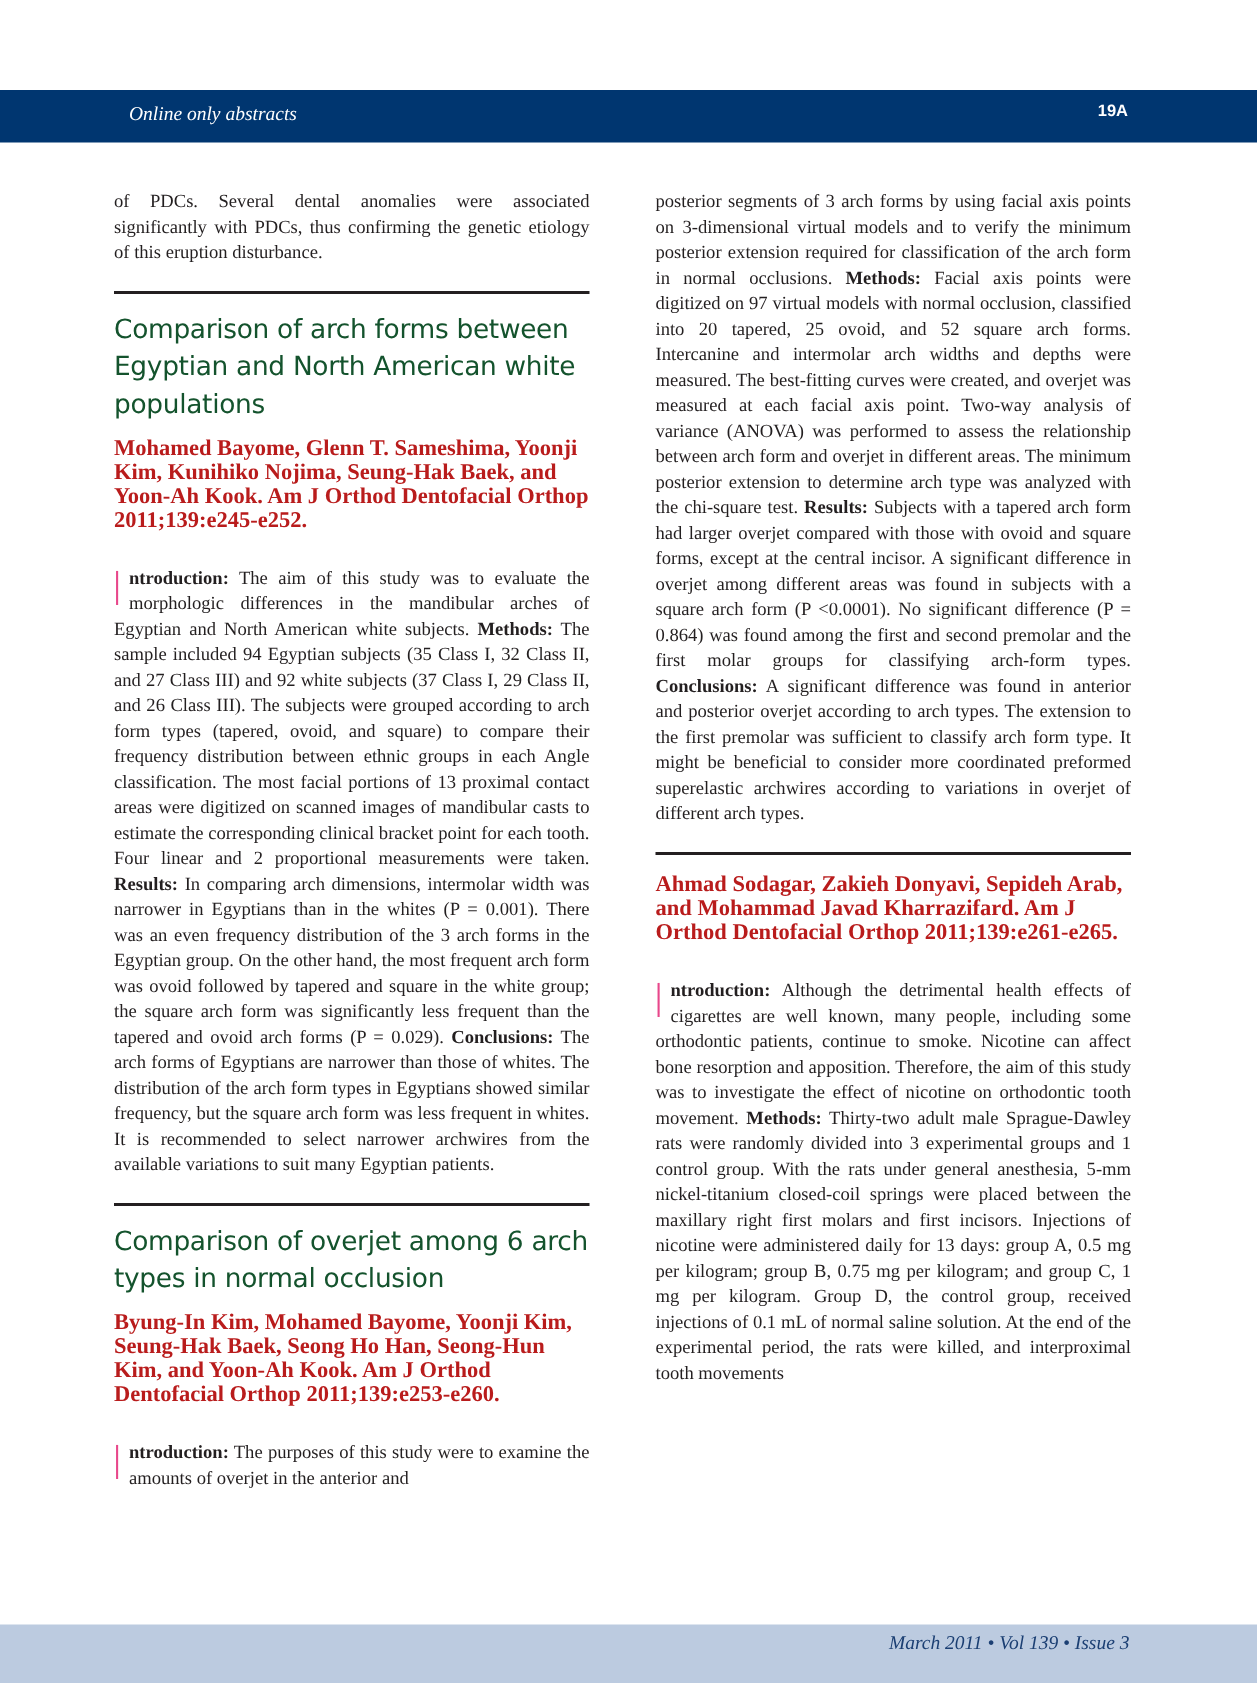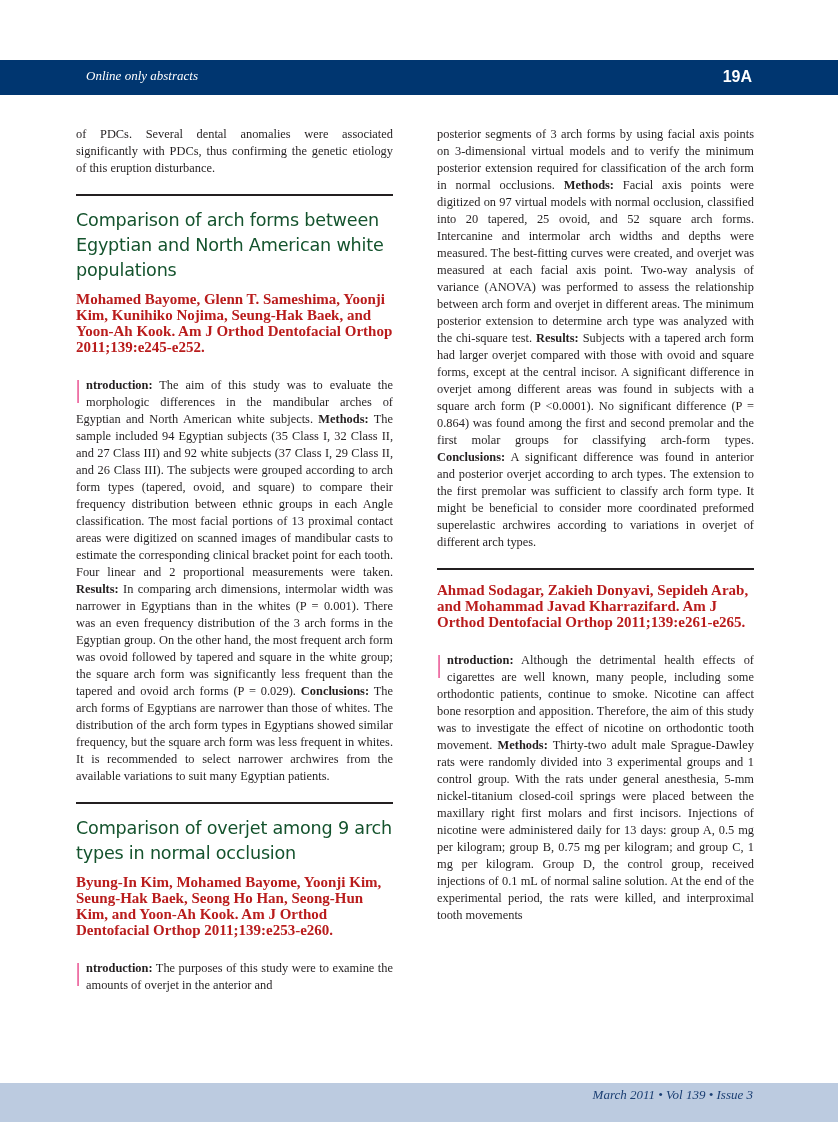--- a/index.html
+++ b/index.html
@@ -9,21 +9,21 @@
     font-family: "Liberation Serif", "DejaVu Serif", serif;
   }
   .header-bar {
     position: absolute; left: 0; top: 60px; width: 838px; height: 35px;
     background: #003670; color: #ffffff;
   }
   .header-title {
     position: absolute; left: 86px; top: 8px; font-style: italic; font-size: 13px;
   }
   .header-page {
-    position: absolute; right: 86px; top: 8px; font-weight: bold; font-size: 16px;
+    position: absolute; right: 86px; top: 8px; font-weight: bold; font-size: 11px;
     font-family: "Liberation Sans", "DejaVu Sans", sans-serif;
   }
   .col { position: absolute; top: 126px; width: 317px; }
   .col-left { left: 76px; }
   .col-right { left: 437px; }
   .para {
     font-size: 12.4px; line-height: 17px; text-align: justify; margin: 0;
     hyphens: auto;
   }
   .para b { font-weight: bold; }
@@ -60,21 +60,21 @@
 
 <div class="col col-left">
   <p class="para">of PDCs. Several dental anomalies were associated significantly with PDCs, thus confirming the genetic etiology of this eruption disturbance.</p>
   <div class="rule"></div>
 
   <h2 class="art-title">Comparison of arch forms between Egyptian and North American white populations</h2>
   <div class="authors">Mohamed Bayome, Glenn T. Sameshima, Yoonji Kim, Kunihiko Nojima, Seung-Hak Baek, and Yoon-Ah Kook. Am J Orthod Dentofacial Orthop 2011;139:e245-e252.</div>
   <p class="para"><span class="dropcap">I</span><b>ntroduction:</b><span> The aim of this study was to evaluate the morphologic differences in the mandibular arches of Egyptian and North American white subjects. </span><b>Methods:</b><span> The sample included 94 Egyptian subjects (35 Class I, 32 Class II, and 27 Class III) and 92 white subjects (37 Class I, 29 Class II, and 26 Class III). The subjects were grouped according to arch form types (tapered, ovoid, and square) to compare their frequency distribution between ethnic groups in each Angle classification. The most facial portions of 13 proximal contact areas were digitized on scanned images of mandibular casts to estimate the corresponding clinical bracket point for each tooth. Four linear and 2 proportional measurements were taken. </span><b>Results:</b><span> In comparing arch dimensions, intermolar width was narrower in Egyptians than in the whites (P = 0.001). There was an even frequency distribution of the 3 arch forms in the Egyptian group. On the other hand, the most frequent arch form was ovoid followed by tapered and square in the white group; the square arch form was significantly less frequent than the tapered and ovoid arch forms (P = 0.029). </span><b>Conclusions:</b><span> The arch forms of Egyptians are narrower than those of whites. The distribution of the arch form types in Egyptians showed similar frequency, but the square arch form was less frequent in whites. It is recommended to select narrower archwires from the available variations to suit many Egyptian patients.</span></p>
   <div class="rule"></div>
 
-  <h2 class="art-title">Comparison of overjet among 9 arch types in normal occlusion</h2>
+  <h2 class="art-title">Comparison of overjet among 6 arch types in normal occlusion</h2>
   <div class="authors">Byung-In Kim, Mohamed Bayome, Yoonji Kim, Seung-Hak Baek, Seong Ho Han, Seong-Hun Kim, and Yoon-Ah Kook. Am J Orthod Dentofacial Orthop 2011;139:e253-e260.</div>
   <p class="para"><span class="dropcap">I</span><b>ntroduction:</b><span> The purposes of this study were to examine the amounts of overjet in the anterior and</span></p>
 </div>
 
 <div class="col col-right">
   <p class="para"><span>posterior segments of 3 arch forms by using facial axis points on 3-dimensional virtual models and to verify the minimum posterior extension required for classification of the arch form in normal occlusions. </span><b>Methods:</b><span> Facial axis points were digitized on 97 virtual models with normal occlusion, classified into 20 tapered, 25 ovoid, and 52 square arch forms. Intercanine and intermolar arch widths and depths were measured. The best-fitting curves were created, and overjet was measured at each facial axis point. Two-way analysis of variance (ANOVA) was performed to assess the relationship between arch form and overjet in different areas. The minimum posterior extension to determine arch type was analyzed with the chi-square test. </span><b>Results:</b><span> Subjects with a tapered arch form had larger overjet compared with those with ovoid and square forms, except at the central incisor. A significant difference in overjet among different areas was found in subjects with a square arch form (P &lt;0.0001). No significant difference (P = 0.864) was found among the first and second premolar and the first molar groups for classifying arch-form types. </span><b>Conclusions:</b><span> A significant difference was found in anterior and posterior overjet according to arch types. The extension to the first premolar was sufficient to classify arch form type. It might be beneficial to consider more coordinated preformed superelastic archwires according to variations in overjet of different arch types.</span></p>
   <div class="rule"></div>
 
   <div class="authors">Ahmad Sodagar, Zakieh Donyavi, Sepideh Arab, and Mohammad Javad Kharrazifard. Am J Orthod Dentofacial Orthop 2011;139:e261-e265.</div>
   <p class="para"><span class="dropcap">I</span><b>ntroduction:</b><span> Although the detrimental health effects of cigarettes are well known, many people, including some orthodontic patients, continue to smoke. Nicotine can affect bone resorption and apposition. Therefore, the aim of this study was to investigate the effect of nicotine on orthodontic tooth movement. </span><b>Methods:</b><span> Thirty-two adult male Sprague-Dawley rats were randomly divided into 3 experimental groups and 1 control group. With the rats under general anesthesia, 5-mm nickel-titanium closed-coil springs were placed between the maxillary right first molars and first incisors. Injections of nicotine were administered daily for 13 days: group A, 0.5 mg per kilogram; group B, 0.75 mg per kilogram; and group C, 1 mg per kilogram. Group D, the control group, received injections of 0.1 mL of normal saline solution. At the end of the experimental period, the rats were killed, and interproximal tooth movements</span></p>

